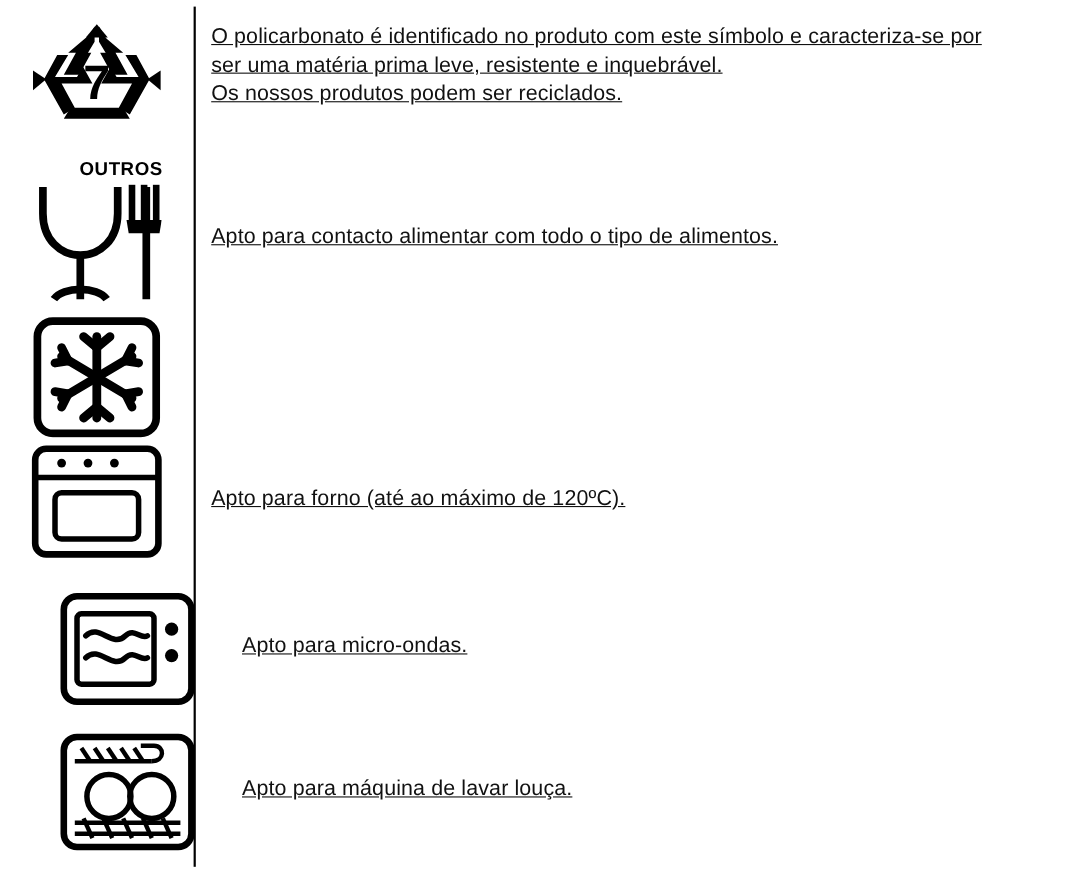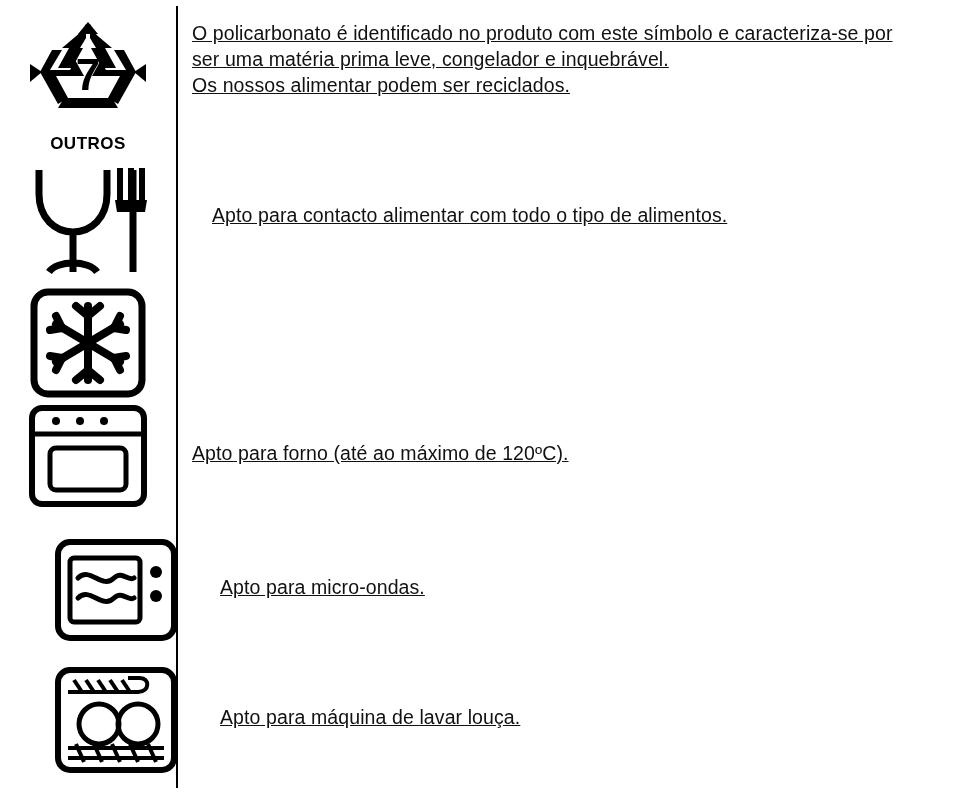--- a/index.html
+++ b/index.html
@@ -45,25 +45,25 @@
   .text-cell {
     padding-left: 16px;
     font-size: 19.5px;
     line-height: 26px;
     color: #111;
     letter-spacing: 0.1px;
   }
   .text-cell div { white-space: nowrap; text-decoration: underline; }
   svg { display: block; }
   .outros-label {
-    text-align: center;
+    text-align: right;
     font-size: 17px;
     font-weight: bold;
     letter-spacing: 0.5px;
-    margin-top: 2px;
+    margin-top: 12px;
     font-family: "Liberation Sans", sans-serif;
   }
 </style>
 </head>
 <body>
 
 <div class="sheet">
 
   <div class="divider"></div>
 
@@ -87,22 +87,22 @@
             </g>
 
             <text x="60" y="70" font-family="Liberation Sans, sans-serif" font-size="44" font-weight="bold" text-anchor="middle" fill="#000">7</text>
           </svg>
         </span>
         <div class="outros-label">OUTROS</div>
       </div>
     </div>
     <div class="text-cell">
       <div>O policarbonato é identificado no produto com este símbolo e caracteriza-se por</div>
-      <div>ser uma matéria prima leve, congelador e inquebrável.</div>
-      <div>Os nossos alimentar podem ser reciclados.</div>
+      <div>ser uma matéria prima leve, resistente e inquebrável.</div>
+      <div>Os nossos produtos podem ser reciclados.</div>
     </div>
   </div>
 
   <div class="row" style="top:160px;">
     <div class="icon-cell">
       <span>
         <svg width="118" height="120" viewBox="0 0 118 120">
           <g fill="none" stroke="#000" stroke-width="7" stroke-linecap="butt">
 
             <path d="M10 10 L10 34 C10 58 26 72 44 72 C62 72 78 58 78 34 L78 10"></path>
@@ -116,21 +116,21 @@
           <g fill="#000">
 
             <rect x="88" y="8" width="6" height="36"></rect>
             <rect x="99" y="8" width="6" height="36"></rect>
             <rect x="110" y="8" width="6" height="36"></rect>
             <path d="M86 40 L118 40 L116 52 L88 52 Z"></path>
           </g>
         </svg>
       </span>
     </div>
-    <div class="text-cell" style="padding-top:42px;margin-left:20px;">
+    <div class="text-cell" style="padding-top:42px;">
       <div>Apto para contacto alimentar com todo o tipo de alimentos.</div>
     </div>
   </div>
 
   <div class="row" style="top:288px;">
     <div class="icon-cell">
       <span>
         <svg width="116" height="110" viewBox="0 0 116 110">
           <rect x="4" y="4" width="108" height="102" rx="14" ry="14" fill="none" stroke="#000" stroke-width="7"></rect>
           <g stroke="#000" stroke-width="8" stroke-linecap="round">

